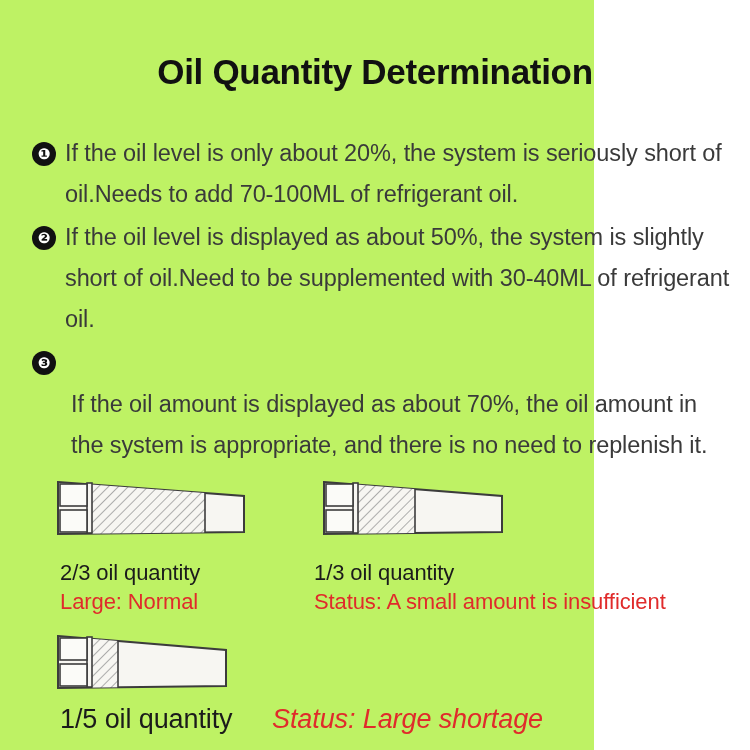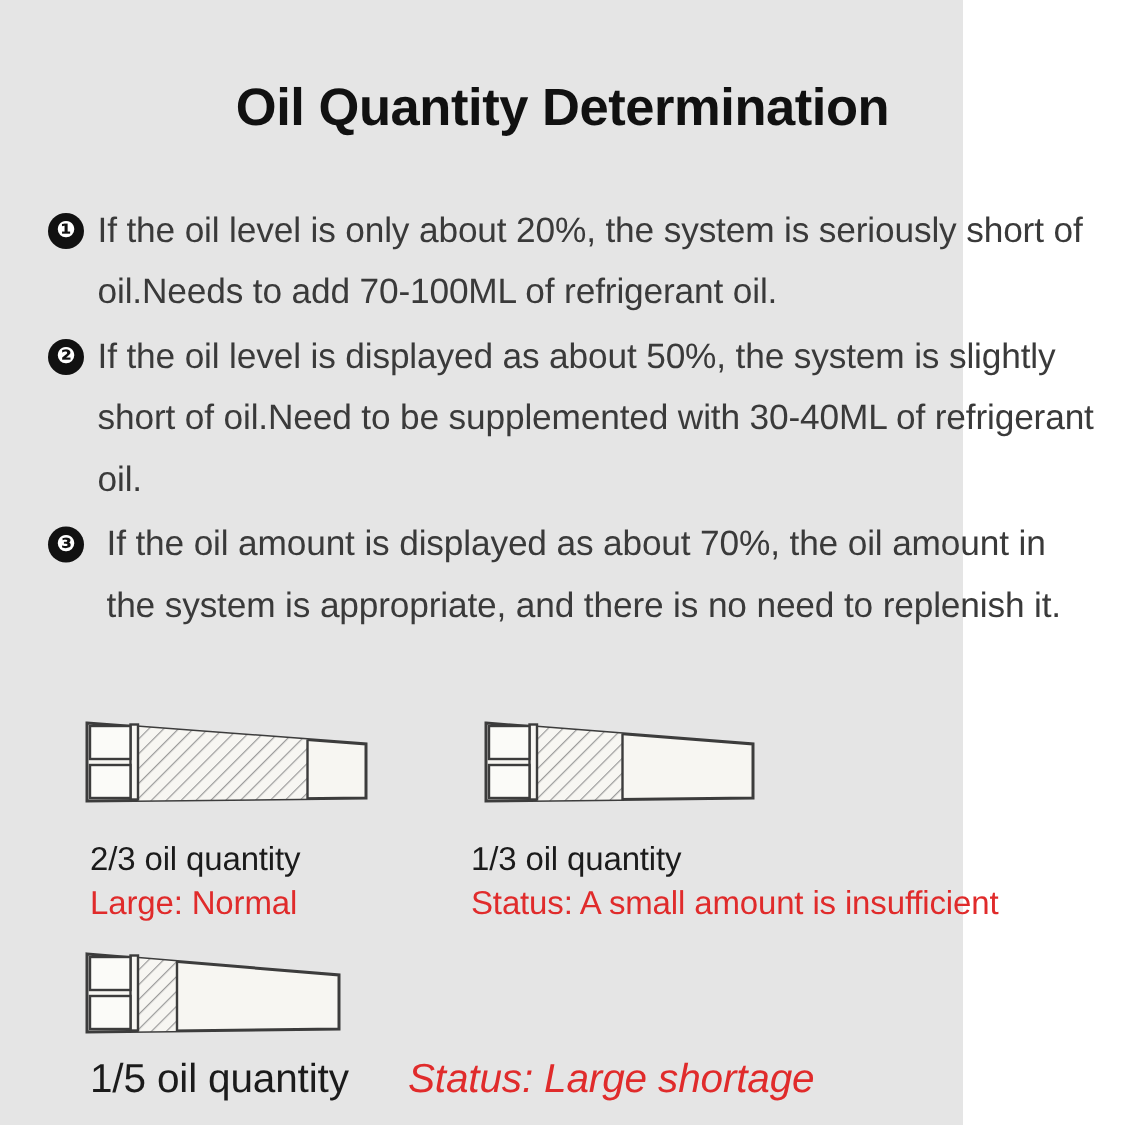--- a/index.html
+++ b/index.html
@@ -11,23 +11,23 @@
     width: 750px;
     height: 750px;
     overflow: hidden;
     font-family: "Liberation Sans", "DejaVu Sans", sans-serif;
     color: #3a3a3a;
     position: relative;
   }
 
   .page {
     position: relative;
-    width: 642px;
+    width: 594px;
     height: 750px;
-    background: #e5e5e5;
+    background: #bef264;
   }
 
   
   .title {
     position: absolute;
     left: 0;
     top: 52px;
     width: 750px;
     text-align: center;
     font-size: 35px;
@@ -66,21 +66,21 @@
     user-select: none;
   }
   .item-text {
     flex: 1 1 auto;
     font-size: 23.5px;
     line-height: 41px;
     color: #3a3a3a;
     letter-spacing: -0.1px;
     padding-left: 2px;
   }
-  .item-3 .item-text { padding-left: 8px; }
+  .item-3 .item-text { padding-left: 8px; margin-top: 42px; }
 
   
   .diagram {
     position: absolute;
   }
   .diagram svg { display: block; }
 
   
   .caption {
     position: absolute;

